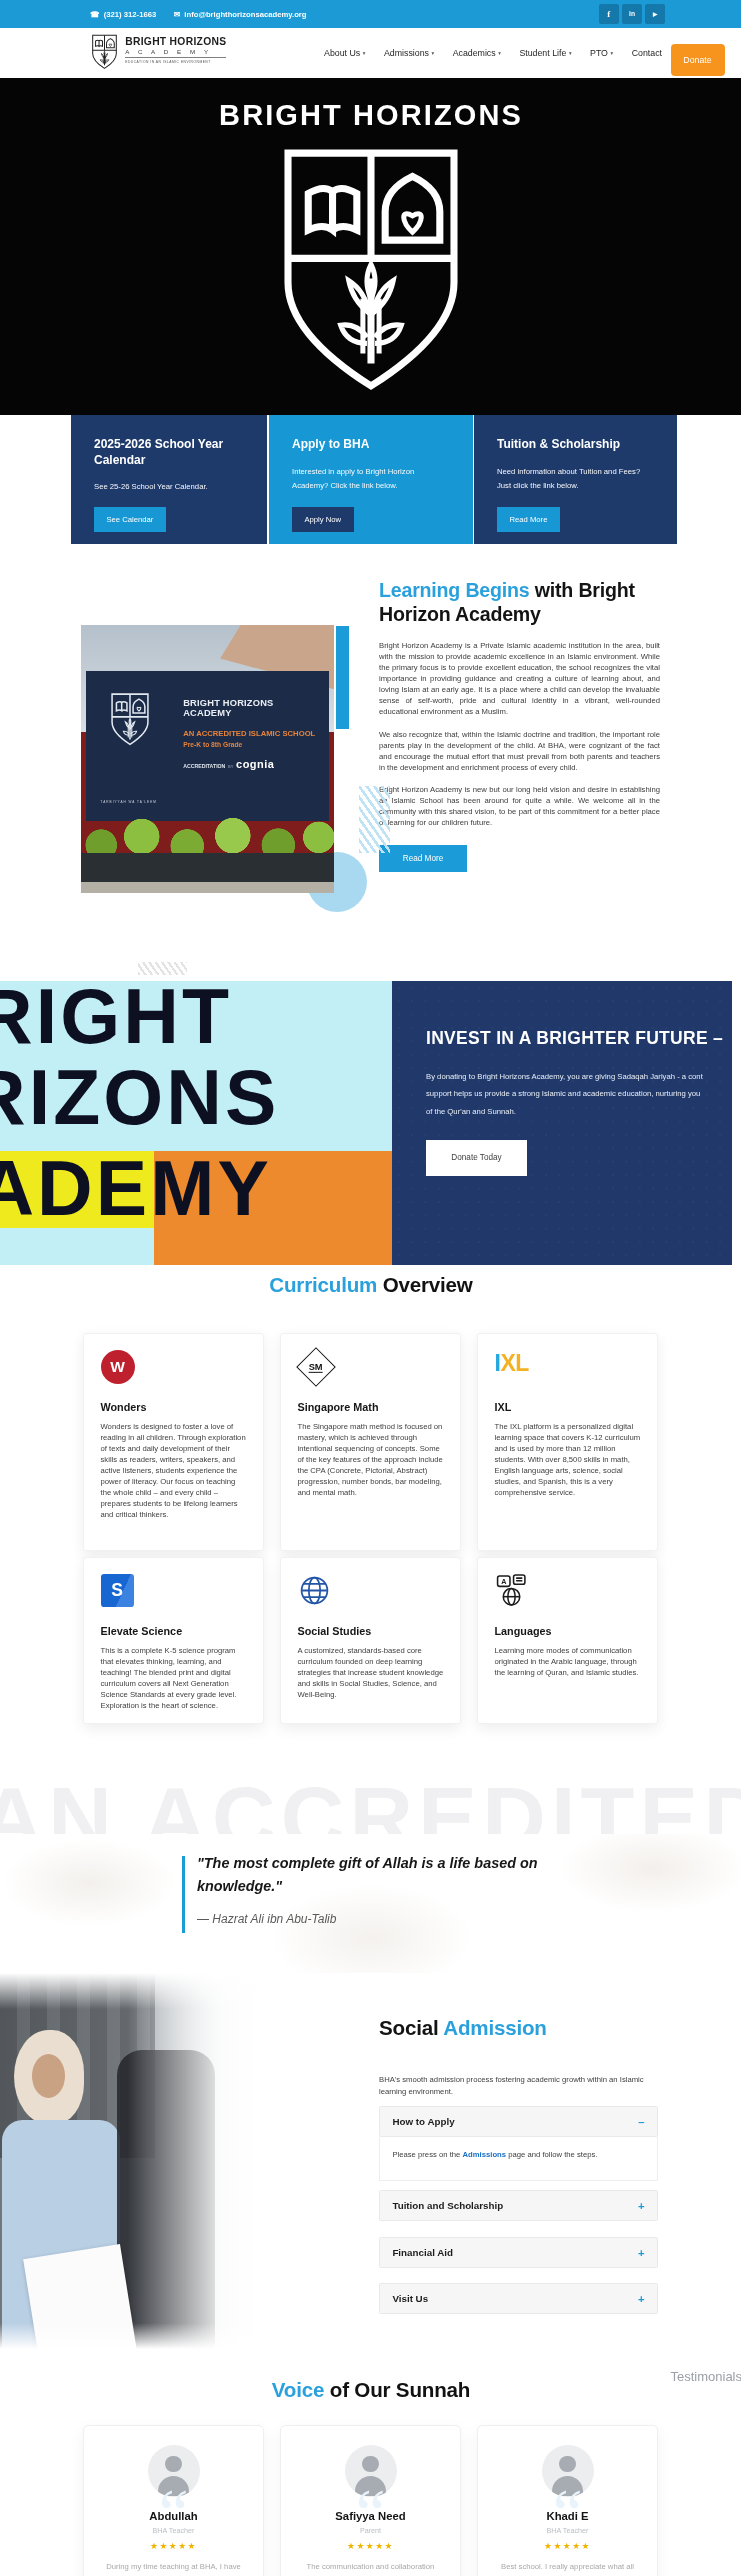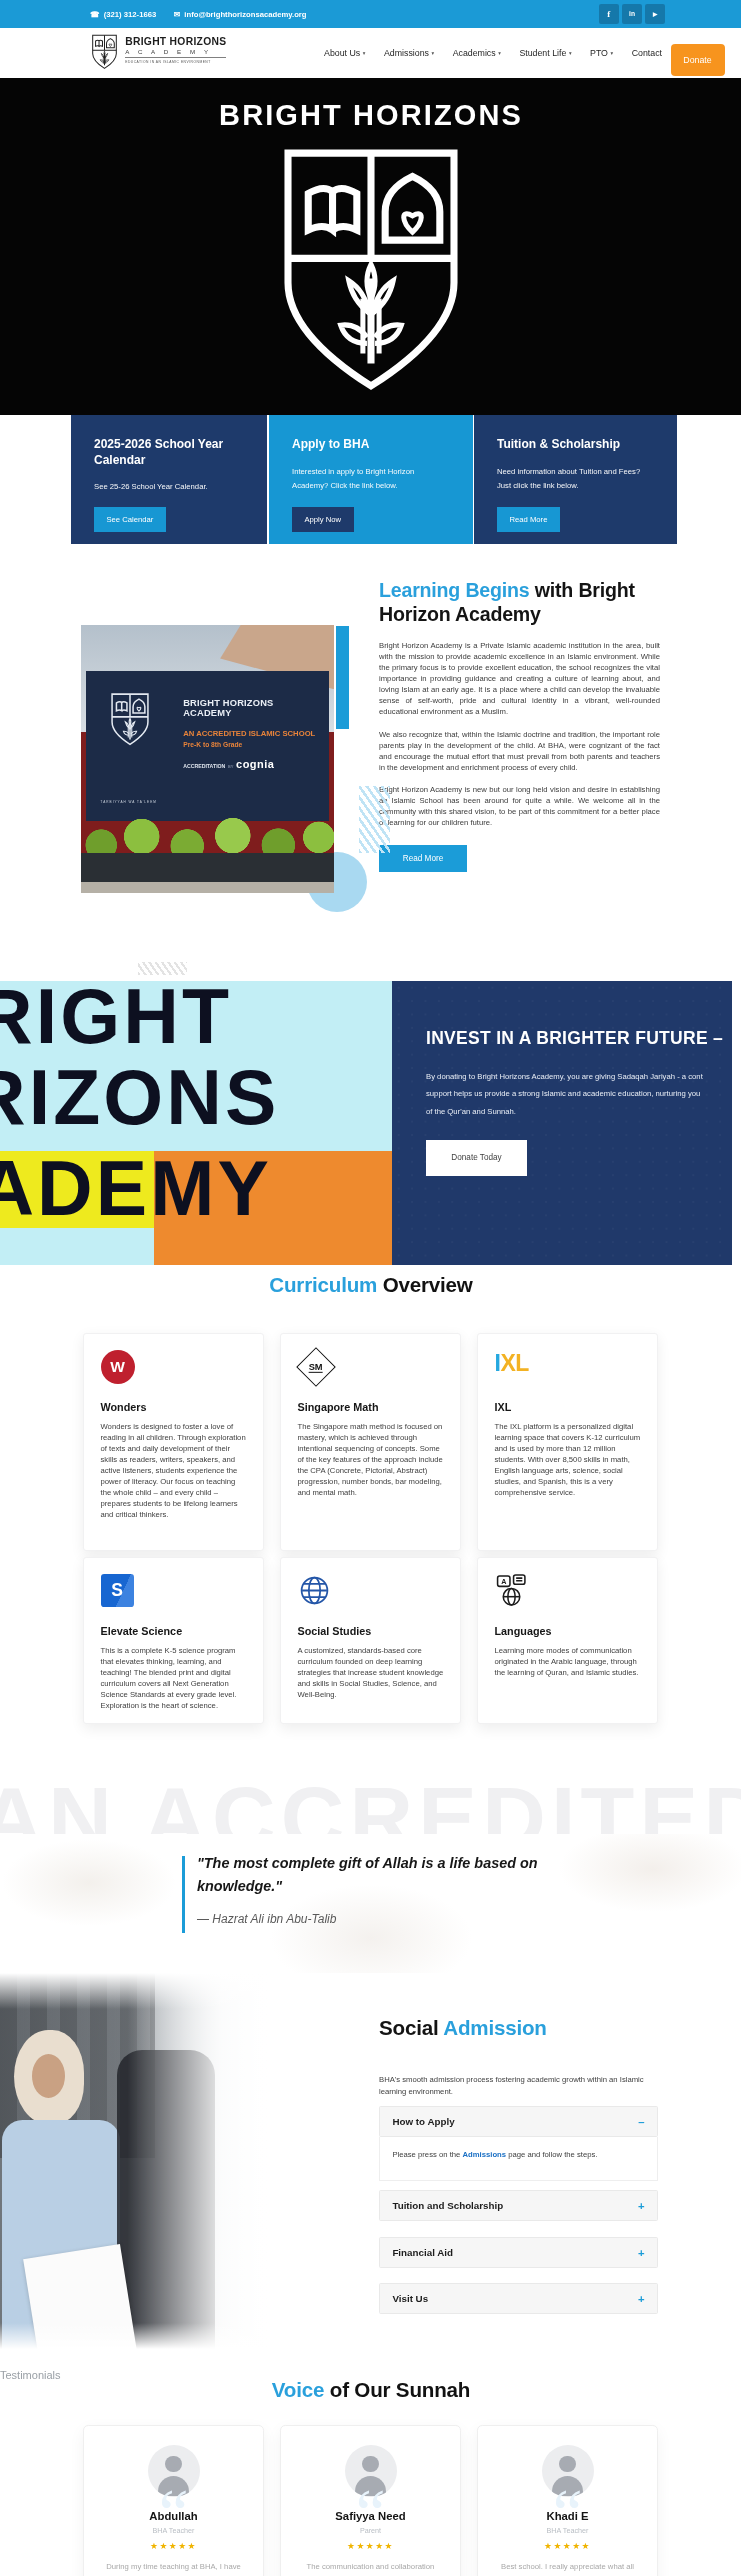--- a/index.html
+++ b/index.html
@@ -110,21 +110,21 @@
   .adm-fadeB{position:absolute;left:0;right:0;bottom:0;height:26px;background:linear-gradient(transparent,#fff)}
   .adm-col{position:absolute;left:379px;top:0;width:281px}
   .adm-sub{position:absolute;left:379px;top:101px;width:281px;font-size:7.7px;line-height:12px;color:#3e3e3e}
   .acc-h{position:absolute;left:379px;width:279px;height:31px;background:#f6f6f6;border:0.5px solid #e9e9e9;border-radius:1.5px;display:flex;align-items:center;justify-content:space-between;padding:0 12.4px;cursor:pointer}
   .acc-h span.t{font-size:9.8px;font-weight:600;color:#1d1d1d}
   .acc-sign{font-size:11.3px;font-weight:800;color:#1b9cd8}
   .acc-body{position:absolute;left:379px;top:164px;width:279px;height:44px;background:#fff;border:0.5px solid #eee;border-top:none;padding:13.4px 12.4px;font-size:7.7px;color:#3e3e3e}
   .adm-link{color:#1a6fc4;font-weight:700;cursor:pointer}
   
   .testi{height:366px;background:#fff}
-  .t-label{position:absolute;left:0;right:0;top:19.6px;text-align:left;font-size:11px;color:#9aa0a6}
+  .t-label{position:absolute;left:0;right:0;top:19.6px;text-align:right;font-size:13px;color:#9aa0a6}
   .t-card{position:absolute;top:76px;width:181px;height:244px;background:#fff;border:0.5px solid #efefef;border-radius:5.2px;box-shadow:0 5.2px 15.5px rgba(0,0,0,.05);text-align:center;padding:0 14.4px}
   .avatar{width:52px;height:52px;border-radius:50%;background:#ecedef;margin:18.5px auto 0;position:relative;overflow:hidden}
   .head{position:absolute;left:17.5px;top:11.3px;width:16.5px;height:16.5px;border-radius:50%;background:#a7abb2}
   .shoulders{position:absolute;left:10.3px;top:31px;width:31px;height:20.6px;border-radius:15.5px 15.5px 0 0;background:#a7abb2}
   .qmark{position:absolute;left:0;right:0;top:61px;font-family:"Liberation Serif",serif;font-size:67px;color:#e8f3fb;z-index:0;line-height:52px}
   .t-name{position:relative;z-index:1;margin-top:13.4px;font-size:11.3px;font-weight:800;color:#141414}
   .t-role{position:relative;z-index:1;margin-top:4.1px;font-size:7.2px;color:#b9bec4}
   .t-stars{position:relative;z-index:1;margin-top:6.2px;font-size:8.8px;letter-spacing:1.5px;color:#f0b400}
   .t-text{position:relative;z-index:1;margin-top:9.3px;font-size:7.7px;line-height:13px;color:#a8a8a8}
 </style>

